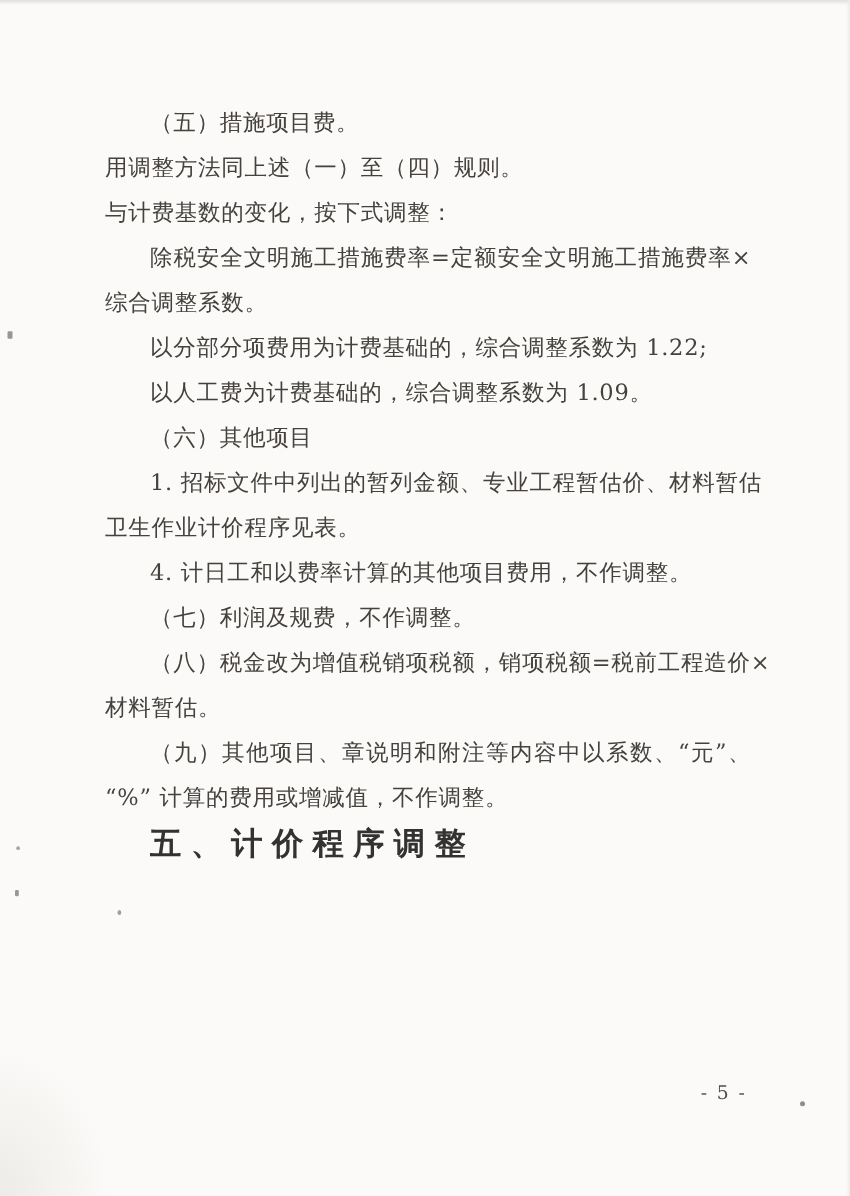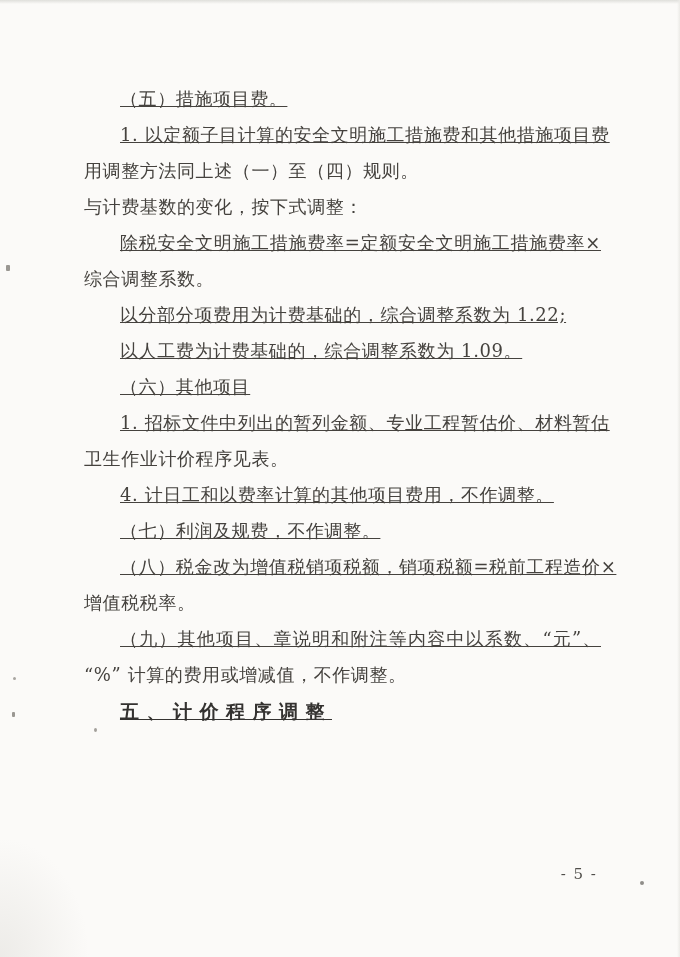--- a/index.html
+++ b/index.html
@@ -37,30 +37,30 @@
   }
   .line {
     height: 36px;
     line-height: 36px;
     font-size: 18px;
     letter-spacing: 0.6px;
     color: var(--ink, #45423e);
     white-space: nowrap;
     text-align: left;
   }
-  .line.indent { padding-left: 36px; text-decoration: underline; }
+  .line.indent { padding-left: 36px; }
   .line.justify {
     text-align: justify;
     text-align-last: justify;
     text-justify: inter-character;
   }
   .line.heading {
     font-family: "DejaVu Sans", "Liberation Sans", sans-serif;
     font-weight: 700;
-    font-size: 19px;
+    font-size: 25px;
     letter-spacing: 7.5px;
     color: var(--heading-ink, #343230);
   }
   .page-number {
     position: absolute;
     left: 552px;
     top: 863px;
     width: 54px;
     height: 22px;
     line-height: 22px;
@@ -78,34 +78,33 @@
 <body>
 
 <div class="page">
 
   <div class="scan-edge-top"></div>
   <div class="scan-edge-right"></div>
   <div class="scan-edge-bottomleft"></div>
 
   <div class="doc-body" id="doc-lines">
       <div class="line indent">（五）措施项目费。</div>
-      <div class="line indent justify">1. 以定额子目计算的安全文明施工措施费和其他措施项目费</div>
       <div class="line">用调整方法同上述（一）至（四）规则。</div>
       <div class="line">与计费基数的变化，按下式调整：</div>
       <div class="line indent justify">除税安全文明施工措施费率=定额安全文明施工措施费率×</div>
       <div class="line">综合调整系数。</div>
       <div class="line indent">以分部分项费用为计费基础的，综合调整系数为 1.22;</div>
       <div class="line indent">以人工费为计费基础的，综合调整系数为 1.09。</div>
       <div class="line indent">（六）其他项目</div>
       <div class="line indent justify">1. 招标文件中列出的暂列金额、专业工程暂估价、材料暂估</div>
       <div class="line">卫生作业计价程序见表。</div>
       <div class="line indent">4. 计日工和以费率计算的其他项目费用，不作调整。</div>
       <div class="line indent">（七）利润及规费，不作调整。</div>
       <div class="line indent justify">（八）税金改为增值税销项税额，销项税额=税前工程造价×</div>
-      <div class="line">增值税税率。</div>
+      <div class="line">材料暂估。</div>
       <div class="line indent justify">（九）其他项目、章说明和附注等内容中以系数、“元”、</div>
       <div class="line">“%” 计算的费用或增减值，不作调整。</div>
       <div class="line indent heading">五、计价程序调整</div>
     </div>
 
   <div class="page-number">- 5 -</div>
 
   <span class="speck" style="left:6px;  top:265px; width:4px; height:6px; background:#9a9792; border-radius:1px;"></span>
   <span class="speck" style="left:13px; top:677px; width:3px; height:3px; background:#a8a5a0;"></span>
   <span class="speck" style="left:12px; top:712px; width:3px; height:5px; background:#9a9792; border-radius:1px;"></span>

